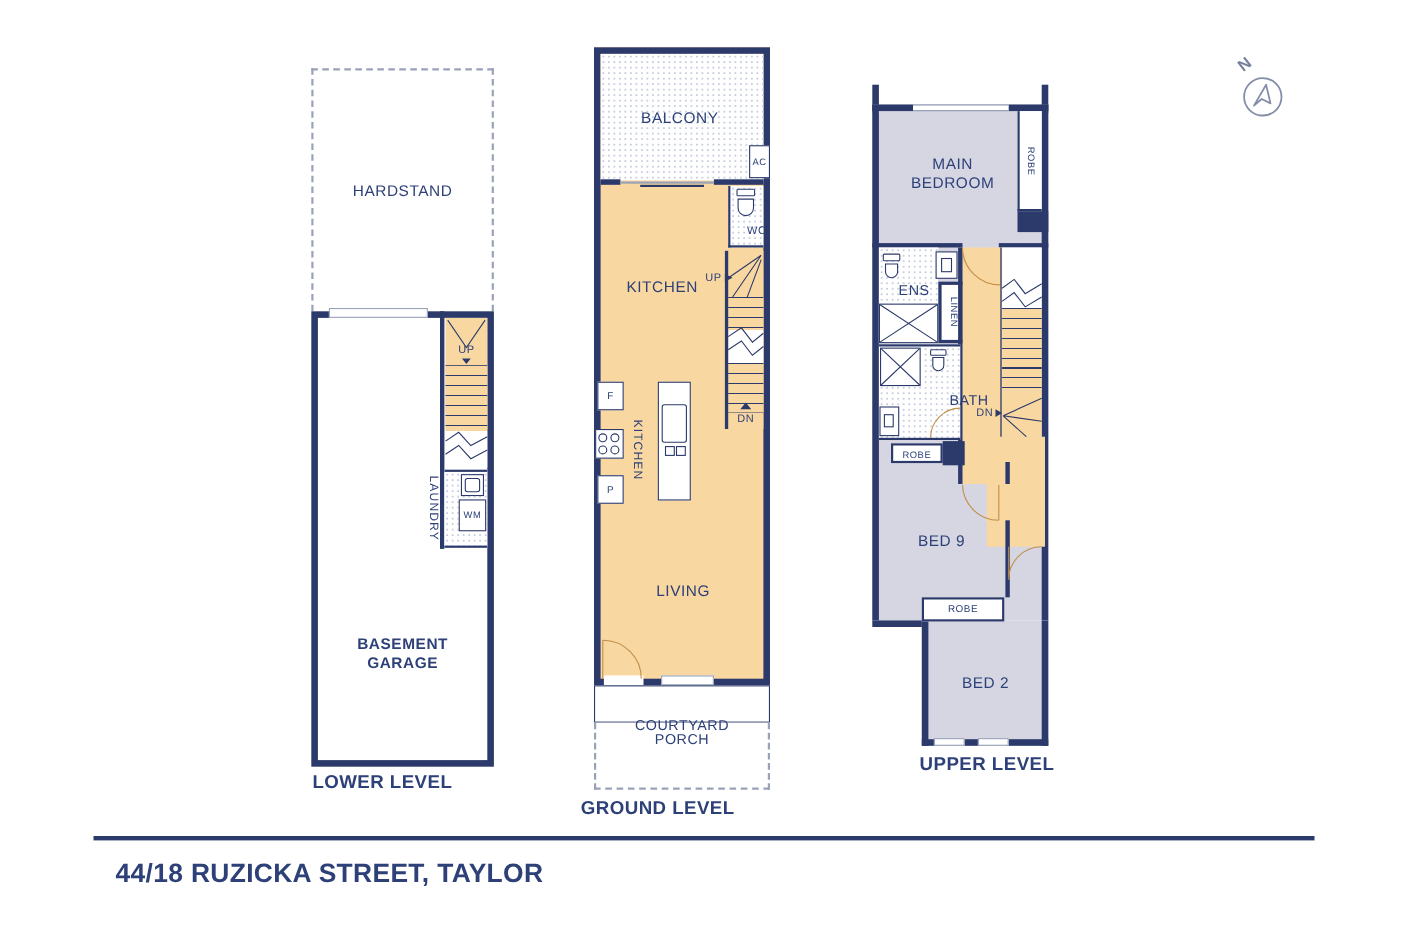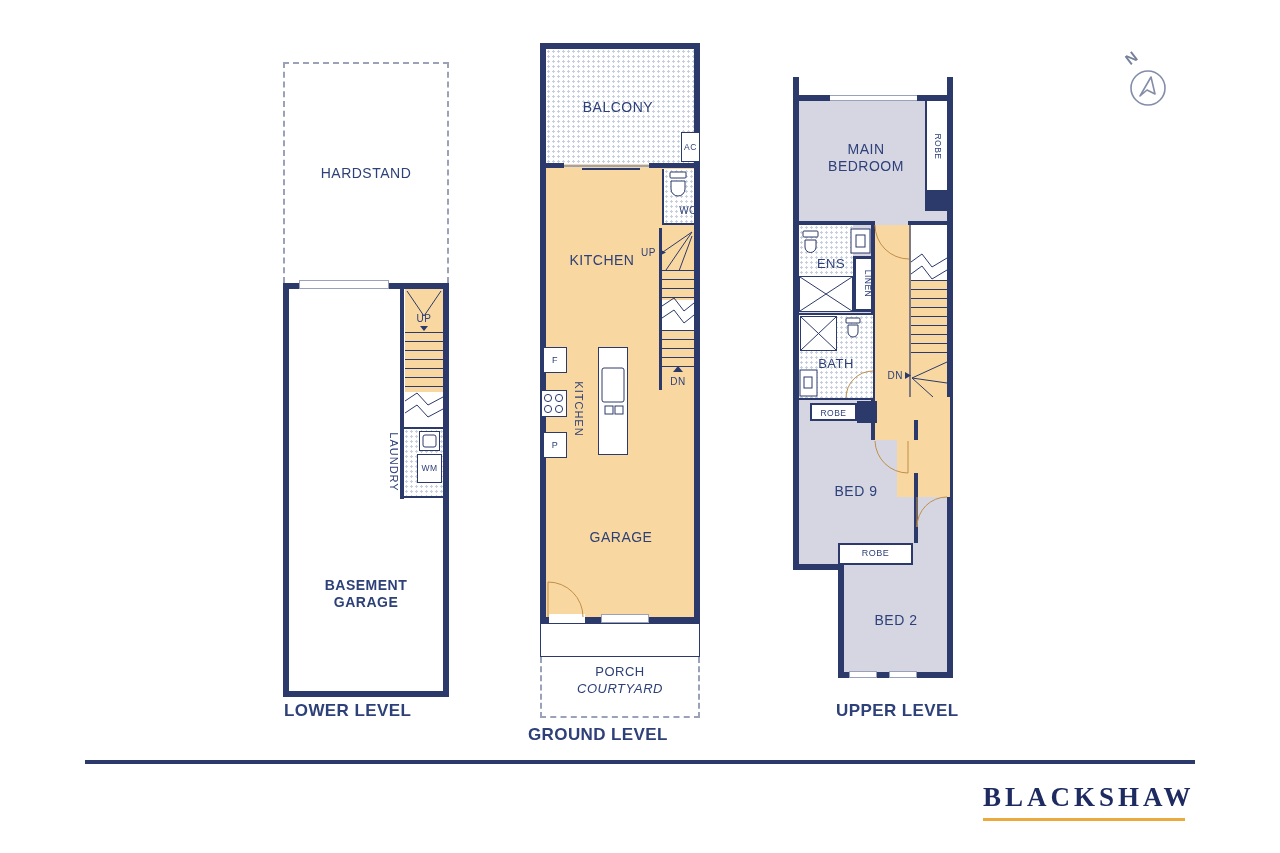--- a/index.html
+++ b/index.html
@@ -148,39 +148,39 @@
 
   <div class="lbl s14" style="left:548px;top:99px;width:140px;">BALCONY</div>
   <div class="lbl s8" style="left:681px;top:142px;width:19px;">AC</div>
   <div class="lbl s10" style="left:662px;top:205px;width:52px;">WC</div>
   <div class="lbl s14" style="left:552px;top:252px;width:100px;">KITCHEN</div>
   <div class="lbl s10" style="left:624px;top:247px;width:32px;text-align:right;">UP</div>
   <div class="lbl s10" style="left:662px;top:376px;width:32px;">DN</div>
   <div class="lbl s9" style="left:543px;top:355px;width:24px;">F</div>
   <div class="lbl s11 vlbl" style="left:533px;top:402px;width:90px;height:14px;letter-spacing:1px;">KITCHEN</div>
   <div class="lbl s9" style="left:543px;top:440px;width:24px;">P</div>
-  <div class="lbl s14" style="left:571px;top:529px;width:100px;">GARAGE</div>
+  <div class="lbl s14" style="left:571px;top:529px;width:100px;">LIVING</div>
   <div class="lbl s13" style="left:540px;top:664px;width:160px;">PORCH</div>
-  <div class="lbl s13" style="left:540px;top:681px;width:160px;font-style:italic;">COURTYARD</div>
+  <div class="lbl s13" style="left:540px;top:652px;width:160px;">COURTYARD</div>
   <div class="title" style="left:528px;top:725px;">GROUND LEVEL</div>
 
   <div class="lbl s14" style="left:826px;top:141px;width:80px;">MAIN BEDROOM</div>
   <div class="lbl s8 vlbl" style="left:906px;top:140px;width:60px;height:13px;">ROBE</div>
   <div class="lbl s13" style="left:799px;top:256px;width:64px;">ENS</div>
   <div class="lbl s8 vlbl" style="left:836px;top:277px;width:60px;height:13px;">LINEN</div>
-  <div class="lbl s13" style="left:799px;top:356px;width:74px;">BATH</div>
+  <div class="lbl s13" style="left:799px;top:356px;width:74px;padding-left:45px;">BATH</div>
   <div class="lbl s8" style="left:810px;top:408px;width:47px;">ROBE</div>
   <div class="lbl s10" style="left:873px;top:370px;width:30px;text-align:right;">DN</div>
   <div class="lbl s14" style="left:806px;top:483px;width:100px;">BED 9</div>
   <div class="lbl s9" style="left:838px;top:548px;width:75px;">ROBE</div>
   <div class="lbl s14" style="left:846px;top:612px;width:100px;">BED 2</div>
-  <div class="title" style="left:836px;top:685px;margin-top:16px;">UPPER LEVEL</div>
+  <div class="title" style="left:836px;top:685px;">UPPER LEVEL</div>
 
   <svg style="left:1115px;top:44px;" width="70" height="70" viewBox="0 0 70 70">
     <circle cx="33" cy="44" r="17" fill="none" stroke="#848da8" stroke-width="1.6"></circle>
     <path d="M25 52 L36 33 L40 50 L32 46 Z" fill="none" stroke="#848da8" stroke-width="1.6" stroke-linejoin="round"></path>
     <text x="12" y="20" transform="rotate(-38 16 16)" fill="#77809c" font-size="15" font-weight="bold" font-family="Liberation Sans, sans-serif">N</text>
   </svg>
 
   <div class="abs" style="left:85px;top:760px;width:1110px;height:4px;background:#2c3a6b;"></div>
-  <div id="brand-box" class="abs" style="left:983px;top:782px;width:202px;">BLACKSHAW</div>
+  <div id="address" class="abs" style="left:105px;top:781px;">44/18 RUZICKA STREET, TAYLOR</div>
 
 </div>
 
 </body></html>

